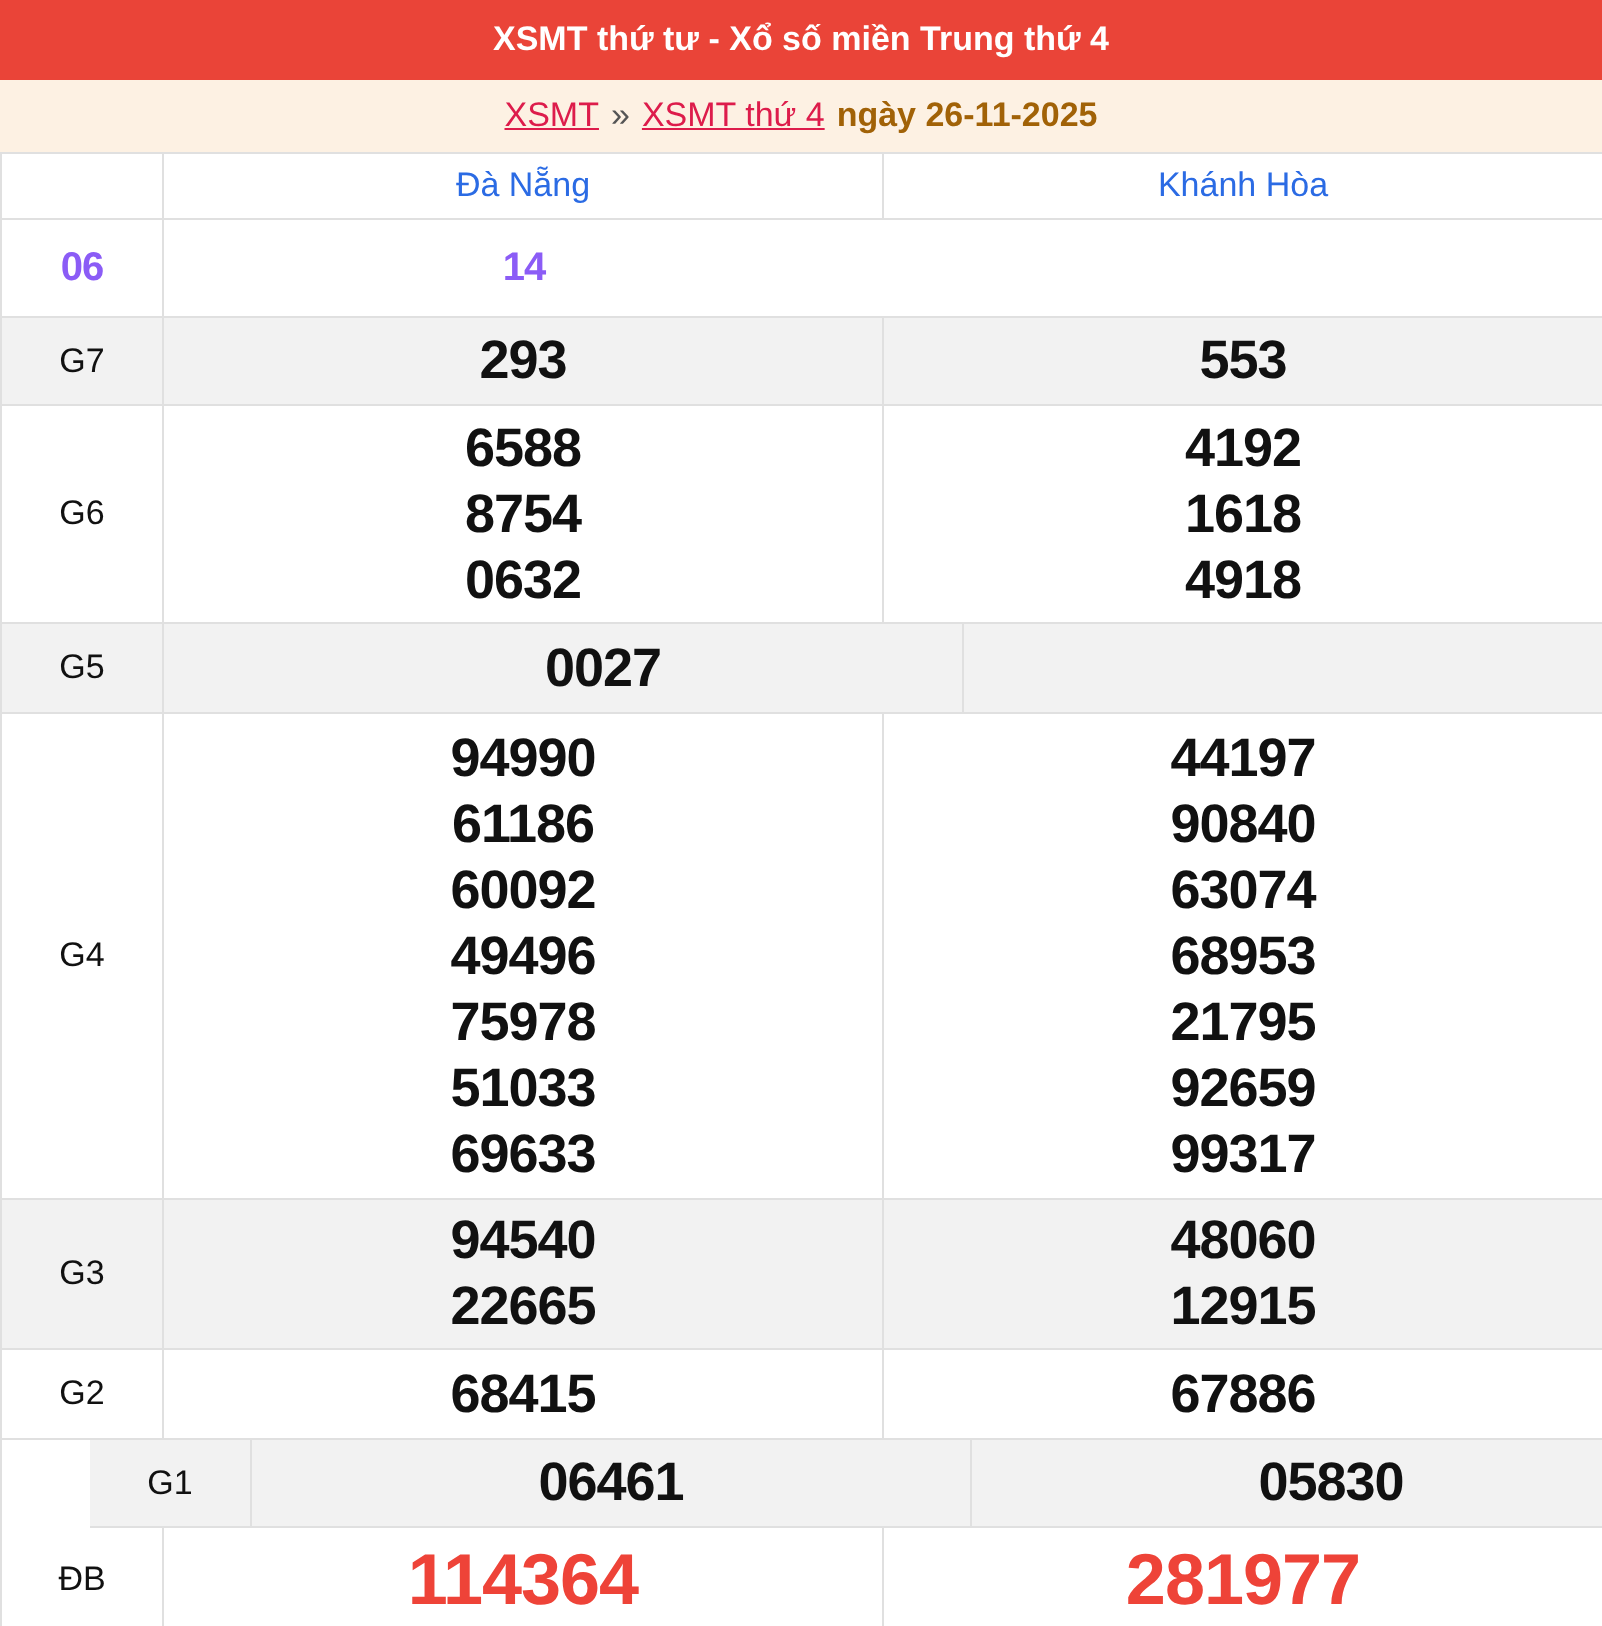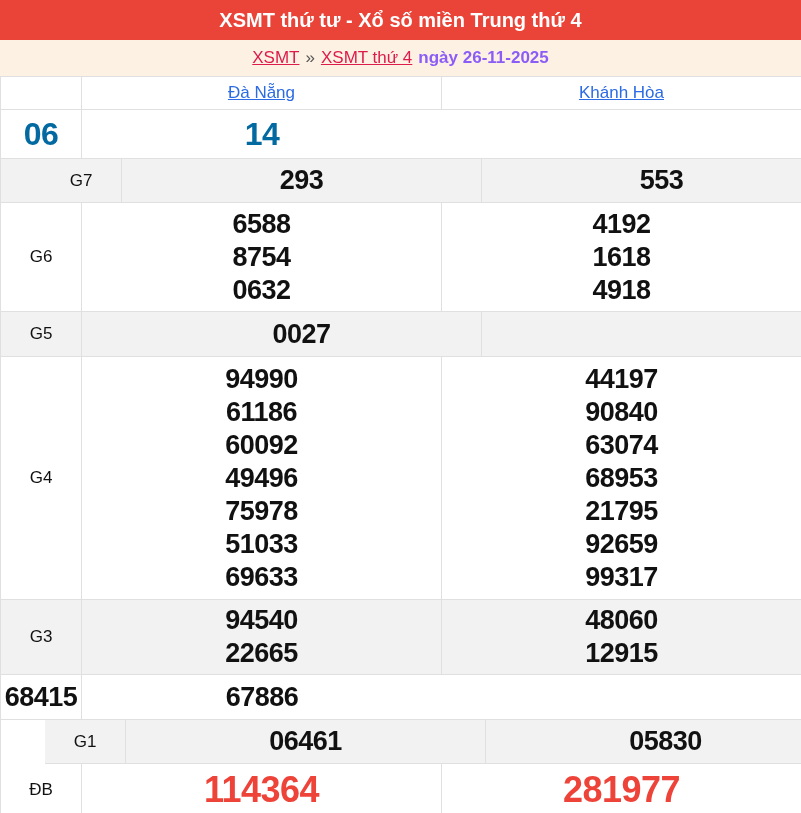--- a/index.html
+++ b/index.html
@@ -14,42 +14,42 @@
   
   .title-bar {
     height: 40px;
     background: #ea4438;
     display: flex;
     align-items: center;
     justify-content: center;
   }
   .title-bar h1 {
     color: #ffffff;
-    font-size: 20px;
+    font-size: 17px;
     font-weight: bold;
   }
 
   
   .breadcrumb-band {
     height: 36px;
     background: #fdf1e3;
     display: flex;
     align-items: center;
     justify-content: center;
     font-size: 17px;
     gap: 6px;
   }
   .breadcrumb-band a {
     color: #dd1c4b;
     font-weight: normal;
     text-decoration: underline;
     cursor: pointer;
   }
   .breadcrumb-sep { color: #555555; font-weight: normal; }
-  .breadcrumb-date { color: #8b5cf6; font-weight: bold; }
+  .breadcrumb-date { color: #a16207; font-weight: bold; }
 
   
   .results-table {
     width: 801px;
     border-top: 1px solid #e0e0e0;
     border-left: 1px solid #e0e0e0;
   }
   .t-row {
     display: grid;
     grid-template-columns: 81px 360px 359px;
@@ -64,47 +64,46 @@
     justify-content: center;
     text-align: center;
   }
   .cell.label, .cell.left { border-right: 1px solid #e0e0e0; }
 
   .header-row { min-height: 33px; }
   .header-row .cell { flex-direction: row; }
   .province-link {
     color: #2b6be4;
     font-size: 17px;
-    text-decoration: underline;
     cursor: pointer;
   }
 
   .label { font-size: 17px; color: #111111; font-weight: normal; }
 
   .val {
     font-size: 27px;
     font-weight: bold;
     color: #111111;
     line-height: 33px;
     letter-spacing: -0.5px;
   }
   .red-lg .val {
-    color: #0369a1;
-    font-size: 32px;
+    color: #8b5cf6;
+    font-size: 20px;
     line-height: 38px;
     text-align: center;
   }
   .red-xl .val {
     color: #ee4338;
     font-size: 36px;
     line-height: 40px;
   }
 
   .row-g8 { min-height: 49px; }
-  .row-g7 { min-height: 44px; padding-left: 40px; }
+  .row-g7 { min-height: 44px; }
   .row-g6 { min-height: 109px; }
   .row-g5 { min-height: 45px; gap: 40px; }
   .row-g4 { min-height: 243px; }
   .row-g3 { min-height: 75px; }
   .row-g2 { min-height: 45px; }
   .row-g1 { min-height: 44px; margin-left: 44px; }
   .row-db { min-height: 51px; }
 </style>
 </head>
 <body>
@@ -202,20 +201,21 @@
         <div class="val">94540</div>
         <div class="val">22665</div>
       </div>
       <div class="cell">
         <div class="val">48060</div>
         <div class="val">12915</div>
       </div>
     </div>
 
     <div class="t-row row-g2">
+      <div class="cell label">G2</div>
       <div class="cell left">
         <div class="val">68415</div>
       </div>
       <div class="cell">
         <div class="val">67886</div>
       </div>
     </div>
 
     <div class="t-row alt row-g1">
       <div class="cell label">G1</div>

